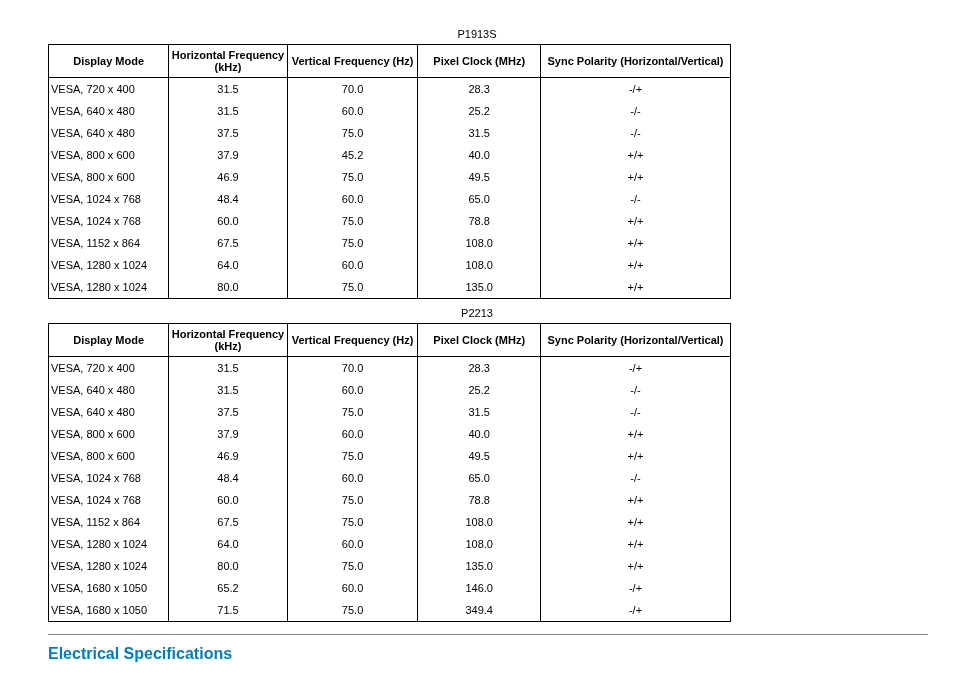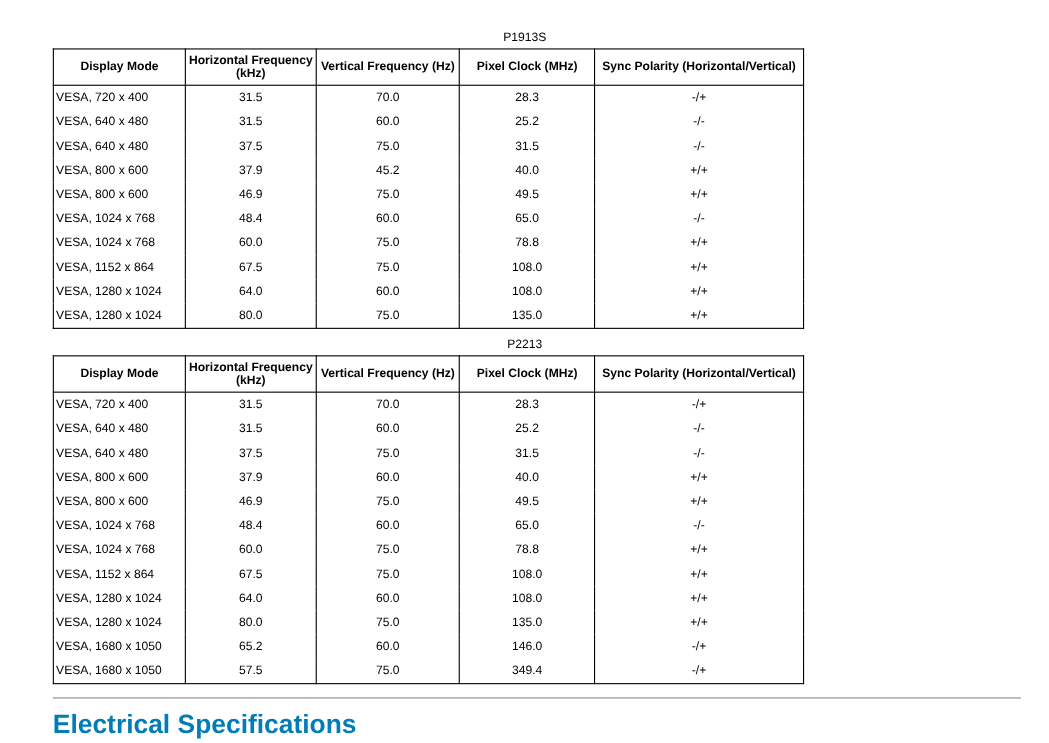--- a/index.html
+++ b/index.html
@@ -56,21 +56,21 @@
     tbody tr:last-child td {
       border-bottom: 1px solid #000;
     }
     hr.divider {
       border: none;
       border-top: 1px solid #888;
       margin: 12px 0 10px 0;
       width: 880px;
     }
     h2.section-heading {
-      font-size: 24px;
+      font-size: 16px;
       font-weight: bold;
       color: #007db8;
       margin: 10px 0 14px 0;
     }
   </style>
 </head>
 <body>
 
 <div class="label">P1913S</div>
 
@@ -243,21 +243,21 @@
       </tr>
       <tr>
         <td class="first-col">VESA, 1680 x 1050</td>
         <td>65.2</td>
         <td>60.0</td>
         <td>146.0</td>
         <td>-/+</td>
       </tr>
       <tr>
         <td class="first-col">VESA, 1680 x 1050</td>
-        <td>57.5</td>
+        <td>71.5</td>
         <td>75.0</td>
         <td>349.4</td>
         <td>-/+</td>
       </tr>
     </tbody>
 </table>
 
 <hr class="divider">
 
 <h2 class="section-heading">Electrical Specifications</h2>

